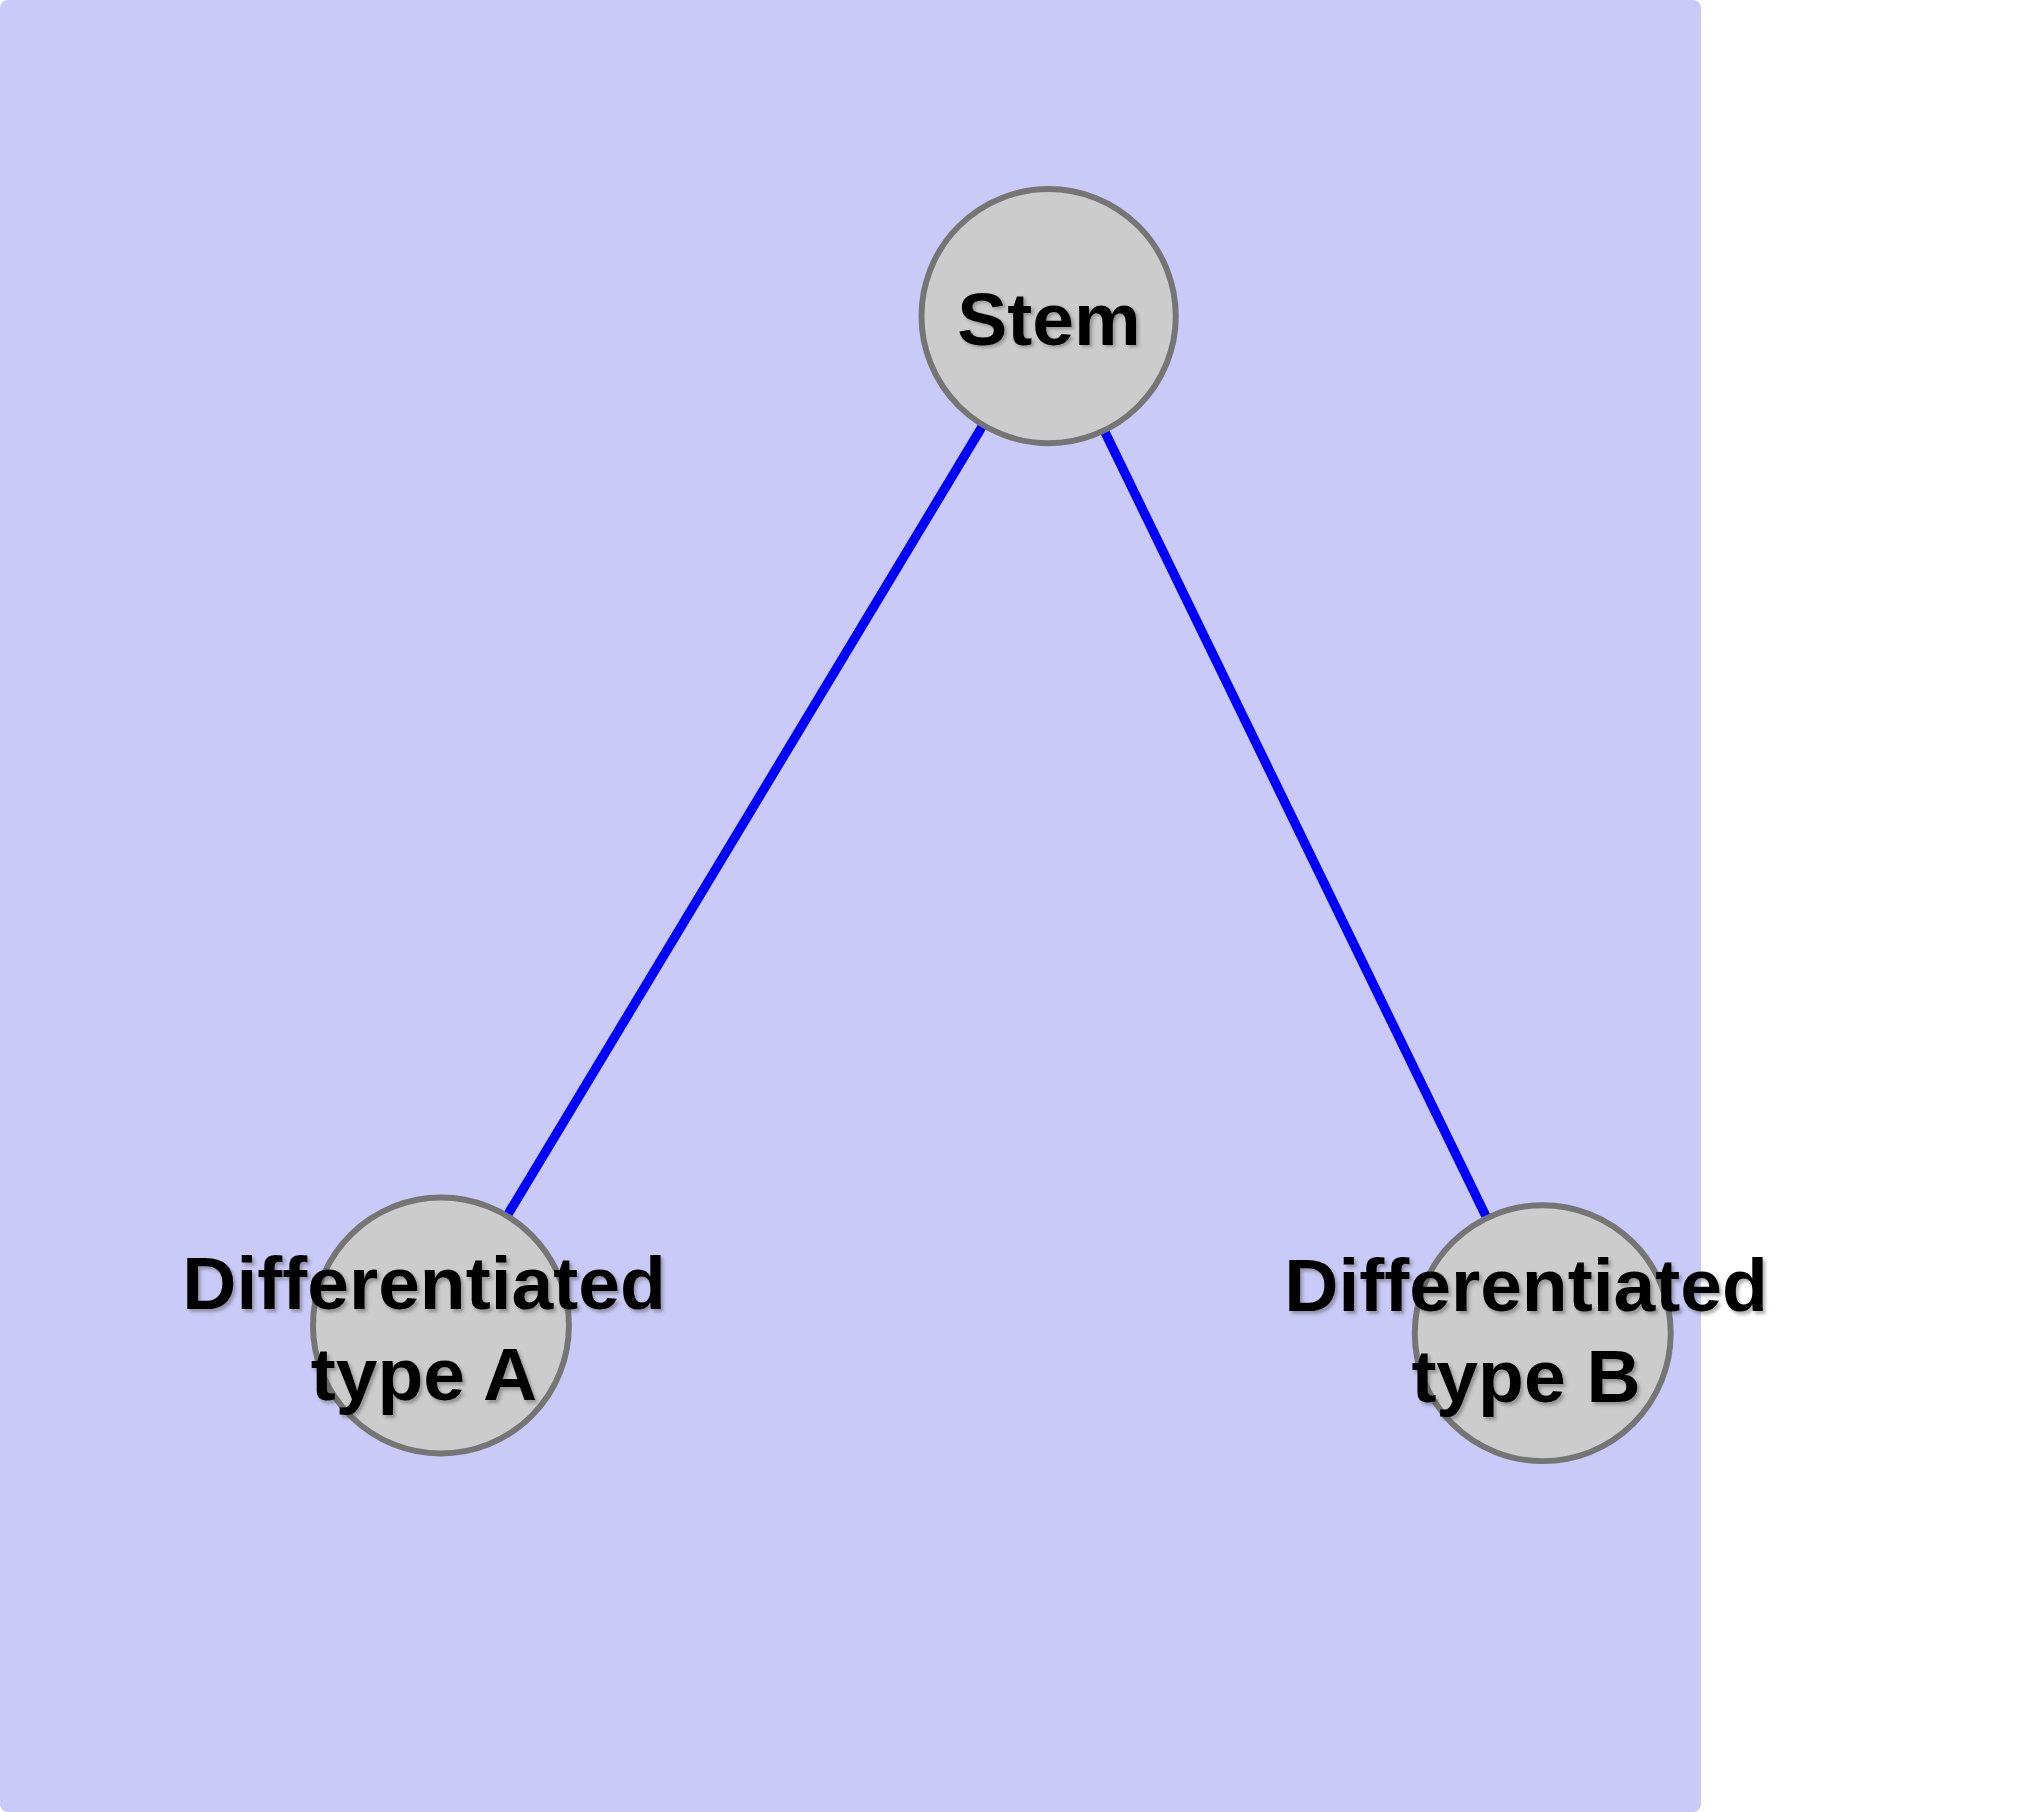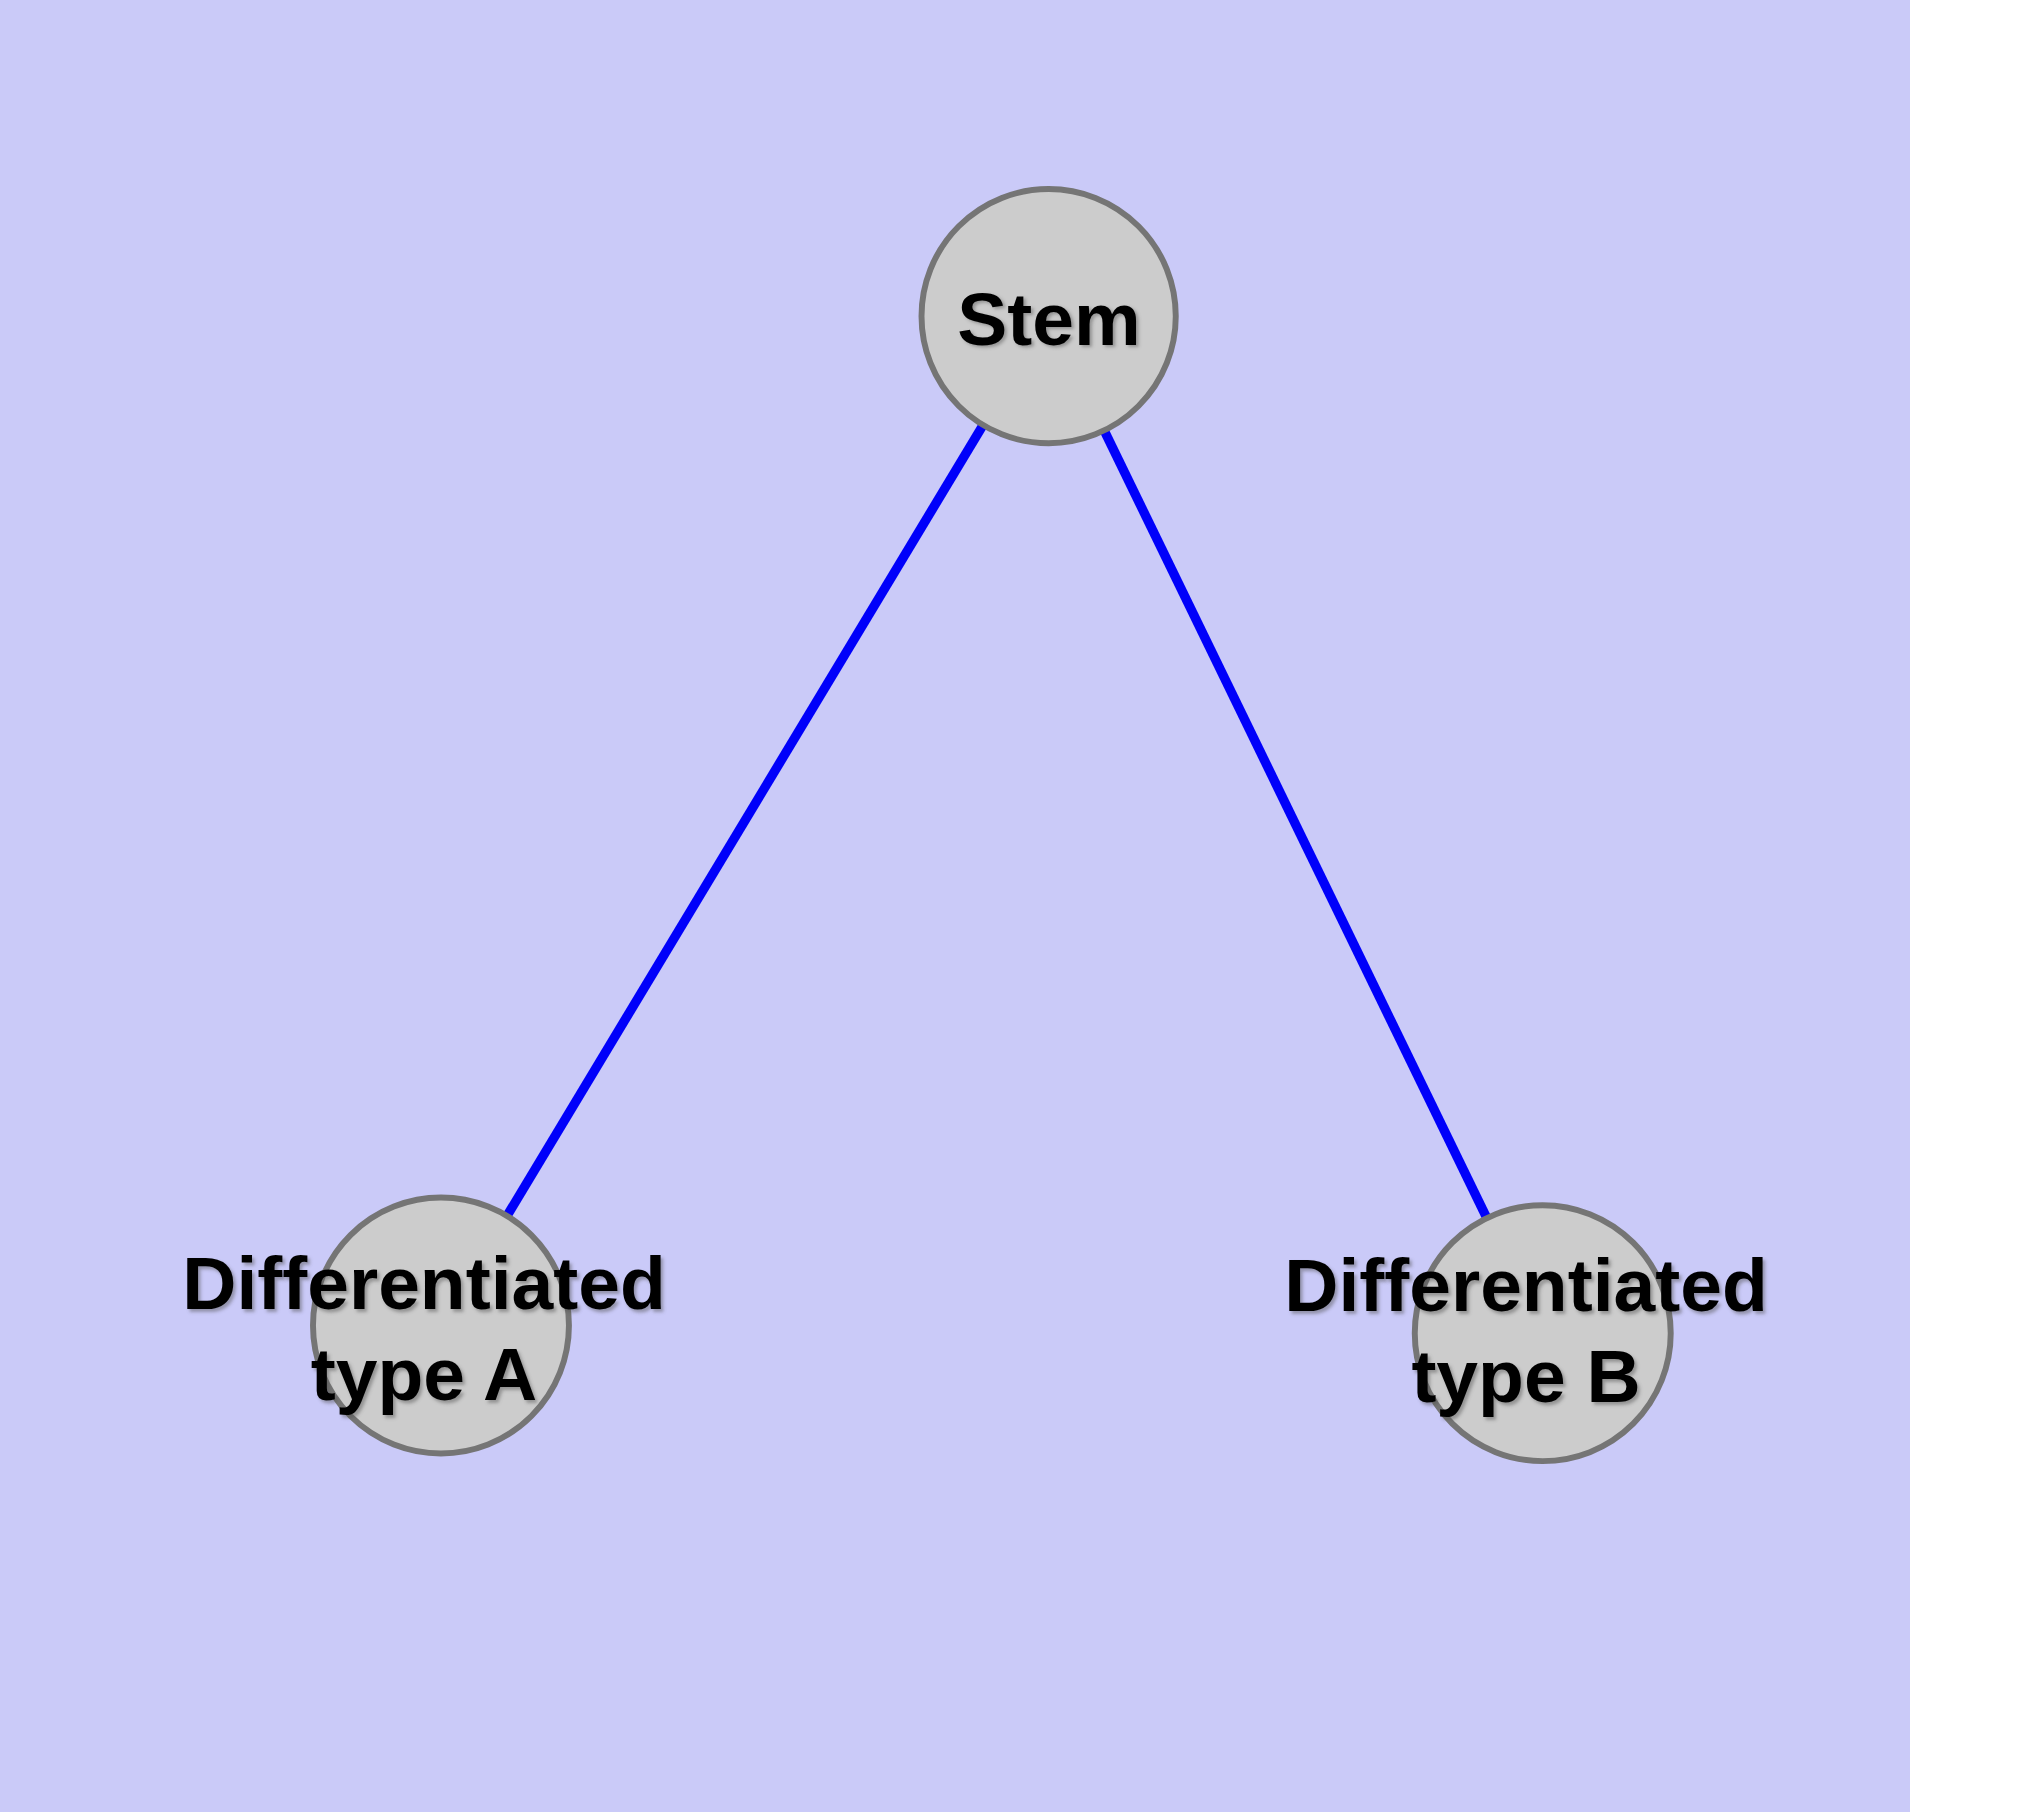--- a/index.html
+++ b/index.html
@@ -7,23 +7,24 @@
     padding: 0;
   }
   body {
     width: 2021px;
     height: 1812px;
     overflow: hidden;
     font-family: "Liberation Sans", sans-serif;
   }
   .canvas {
     position: relative;
-    width: 1910px;
+    width: 1701px;
     height: 1812px;
     background: #CACAF8;
+    border-radius: 8px;
   }
   .graph-svg {
     position: absolute;
     left: 0;
     top: 0;
     width: 2021px;
     height: 1812px;
     display: block;
   }
   .edge {

